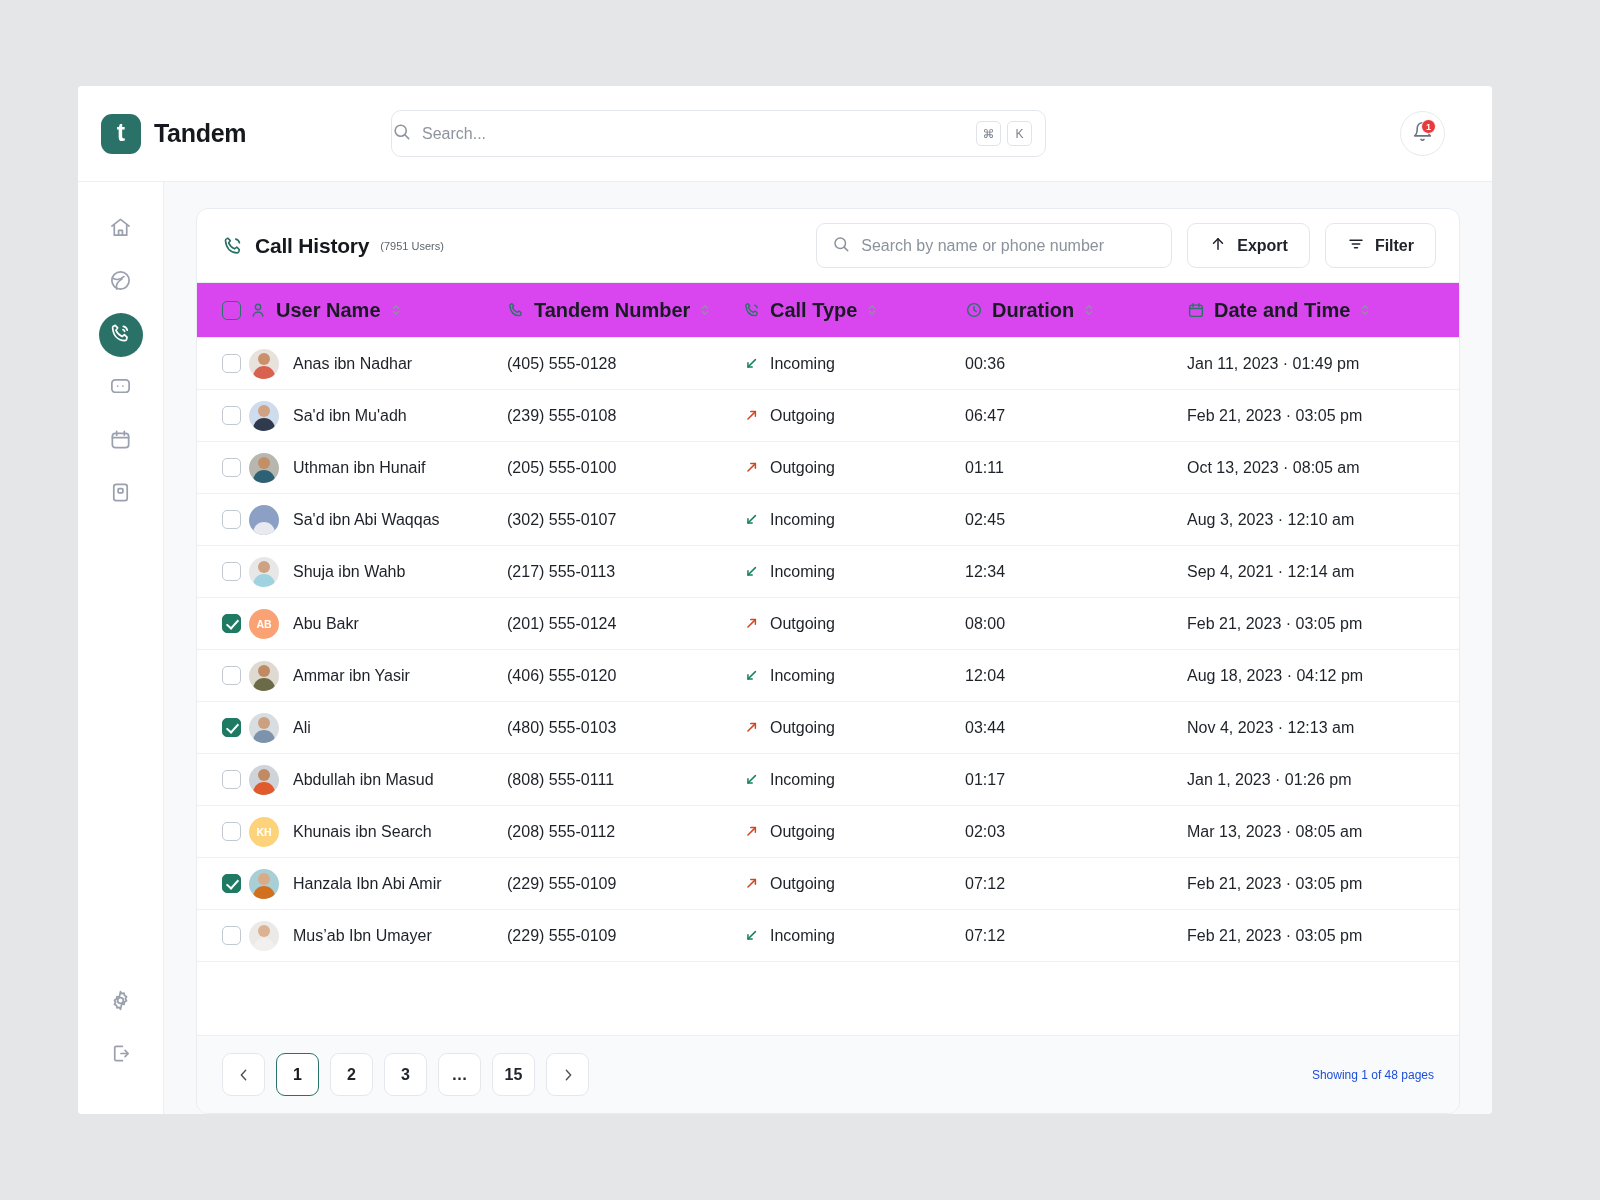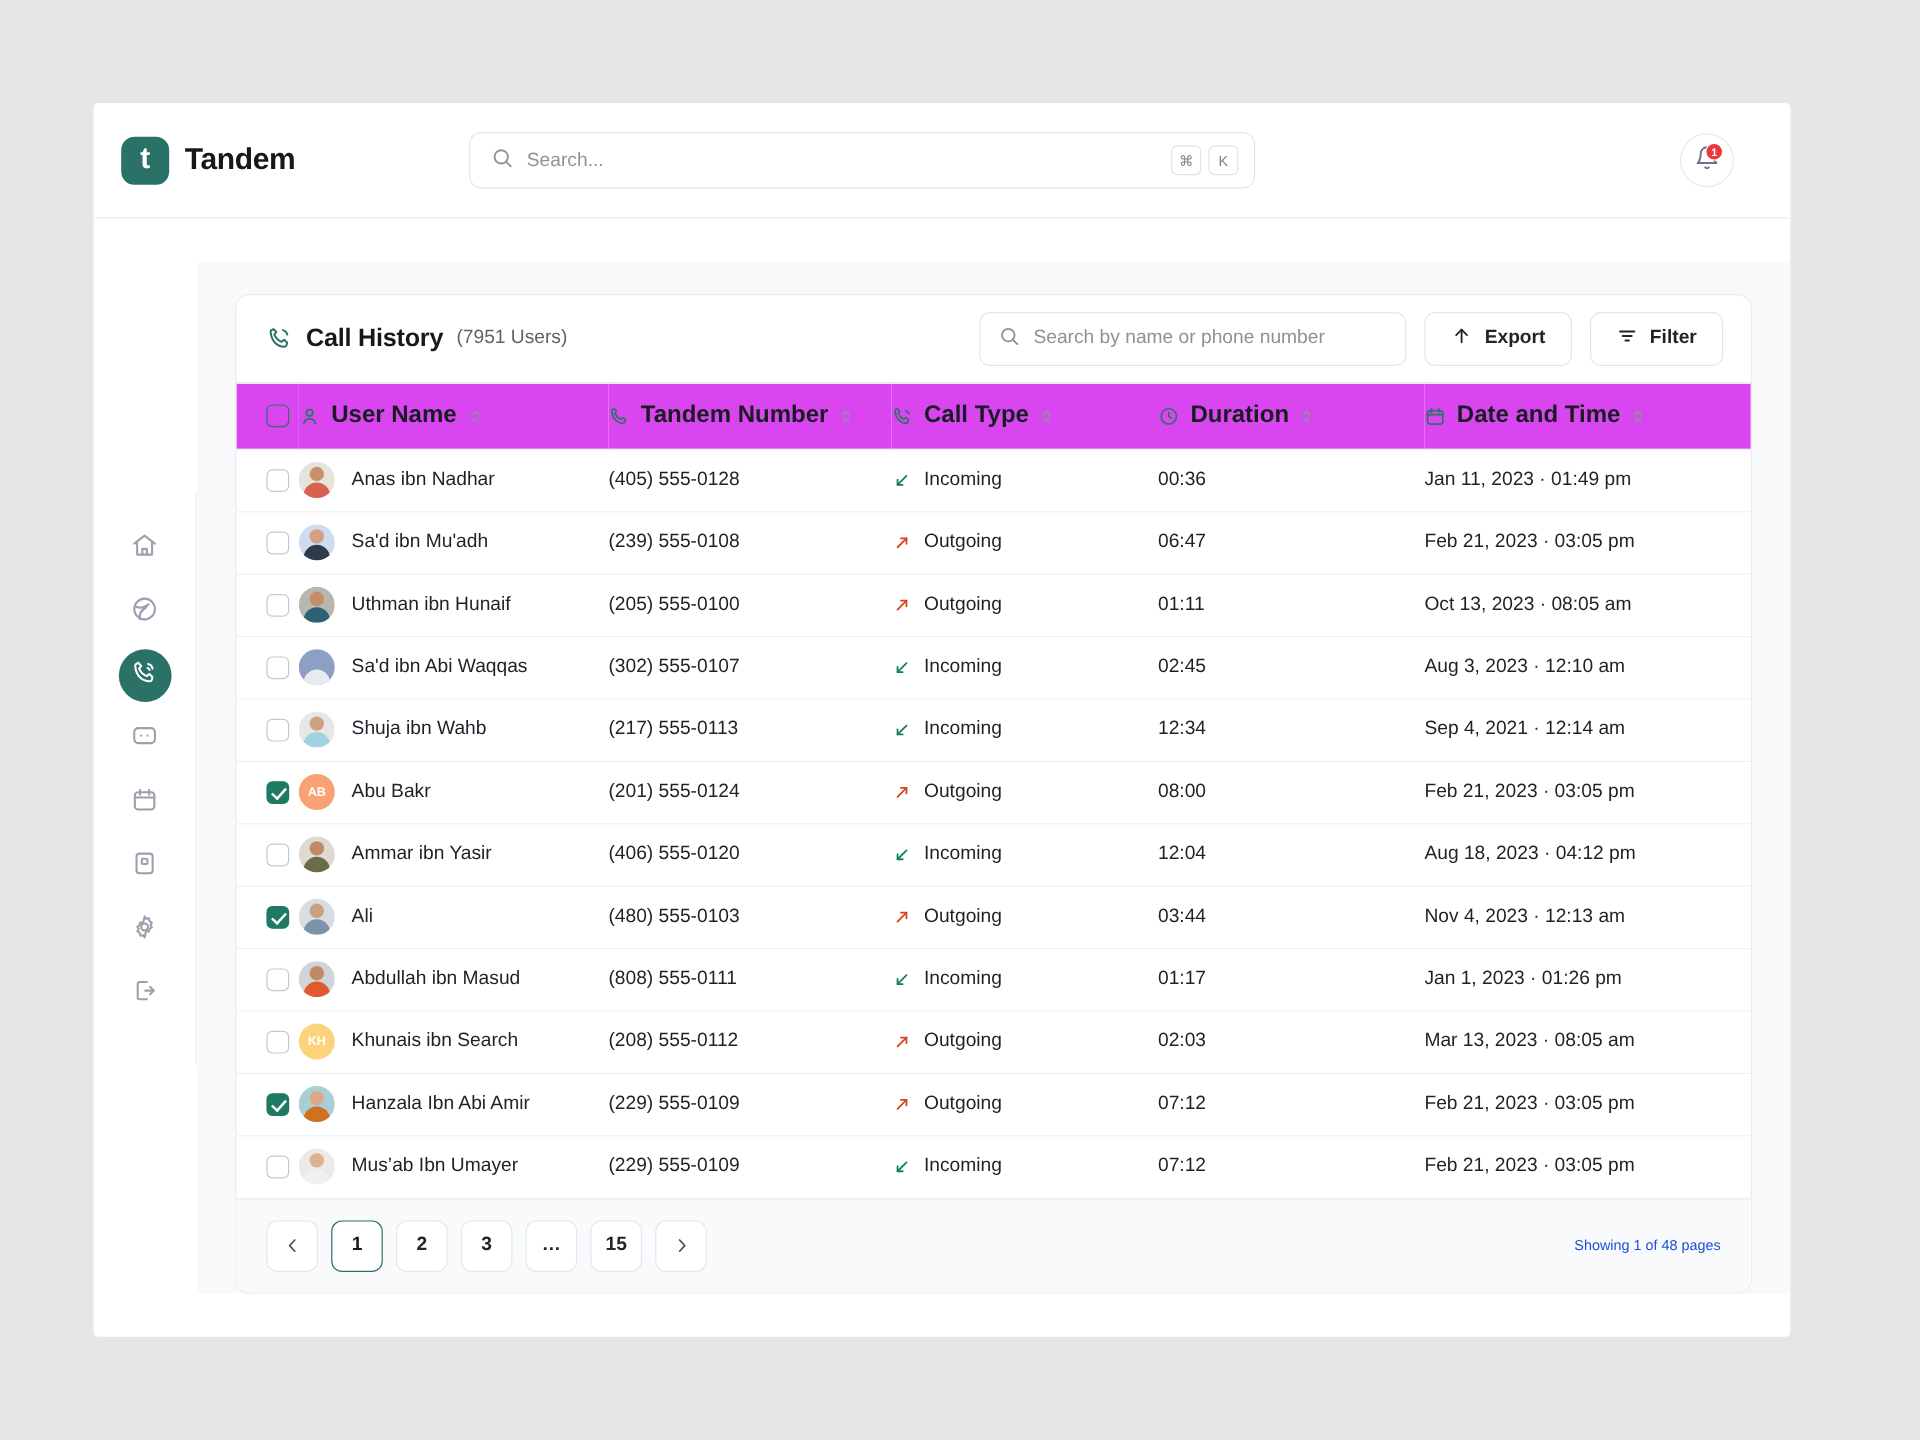--- a/index.html
+++ b/index.html
@@ -41,21 +41,21 @@
     line-height: 1;
     padding-bottom: 3px;
   }
   .brand-name { font-size: 25px; font-weight: 700; color: #15191e; letter-spacing: -0.3px; }
 
   .global-search {
     width: 655px; height: 47px;
     border: 1px solid #e3e6ea;
     border-radius: 10px;
     display: flex; align-items: center;
-    padding: 0 13px 0 17px;
+    padding: 0 13px 0 0;
     gap: 11px;
   }
   .global-search .ph { flex: 1; font-size: 16px; color: #8e949d; }
   .kbd-group { display: flex; gap: 6px; }
   .kbd {
     min-width: 25px; height: 25px;
     border: 1px solid #e0e3e8;
     border-radius: 5px;
     font-size: 12px; color: #7c838d;
     display: flex; align-items: center; justify-content: center;
@@ -103,21 +103,21 @@
   }
   .user-avatar .ua-collar {
     position: absolute; left: 19px; bottom: 0; width: 9px; height: 8px;
     background: #2f6fd6;
   }
   .user-text { display: flex; flex-direction: column; gap: 2px; }
   .user-name { font-size: 17px; font-weight: 700; color: #15191e; }
   .user-phone { font-size: 16px; color: #596069; }
 
   
-  .body-row { flex: 1; display: flex; min-height: 0; align-items: center; }
+  .body-row { flex: 1; display: flex; min-height: 0; }
   .sidebar {
     width: 86px; flex: 0 0 86px;
     background: #ffffff;
     border-right: 1px solid #eceef0;
     display: flex; flex-direction: column;
     align-items: center;
     padding-top: 25px; padding-bottom: 28px;
   }
   .nav-item {
     width: 44px; height: 44px;
@@ -145,21 +145,21 @@
   }
   
   .panel-head {
     height: 73px; flex: 0 0 73px;
     display: flex; align-items: center;
     padding: 0 23px 0 25px;
     gap: 14px;
   }
   .panel-title-wrap { display: flex; align-items: center; gap: 11px; }
   .panel-title { font-size: 21px; font-weight: 700; color: #15191e; letter-spacing: -0.2px; }
-  .panel-count { font-size: 16px; color: #5d646d; }
+  .panel-count { font-size: 11px; color: #5d646d; }
   .head-tools { margin-left: auto; display: flex; align-items: center; gap: 15px; }
   .table-search {
     width: 356px; height: 45px;
     border: 1px solid #e3e7ec; border-radius: 9px;
     display: flex; align-items: center; gap: 11px;
     padding: 0 15px;
   }
   .table-search .ph { font-size: 16px; color: #8b929b; }
   .tool-btn {
     height: 45px;

